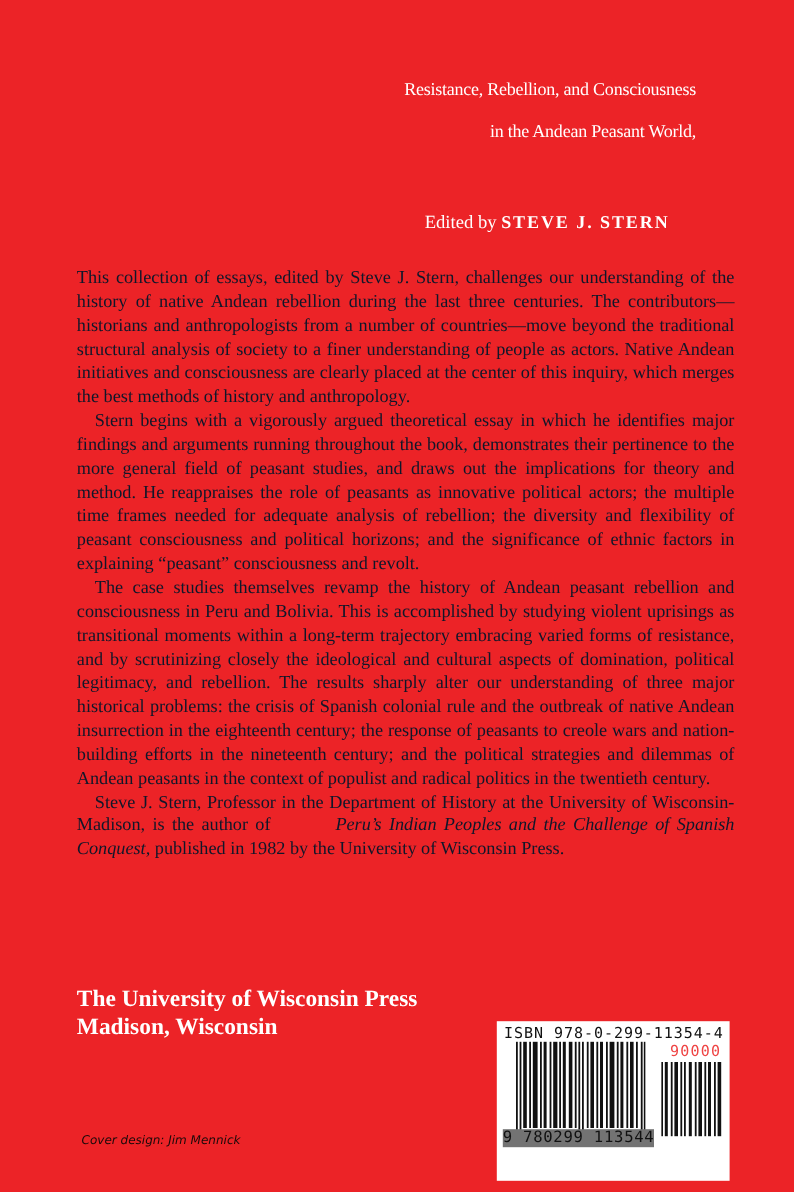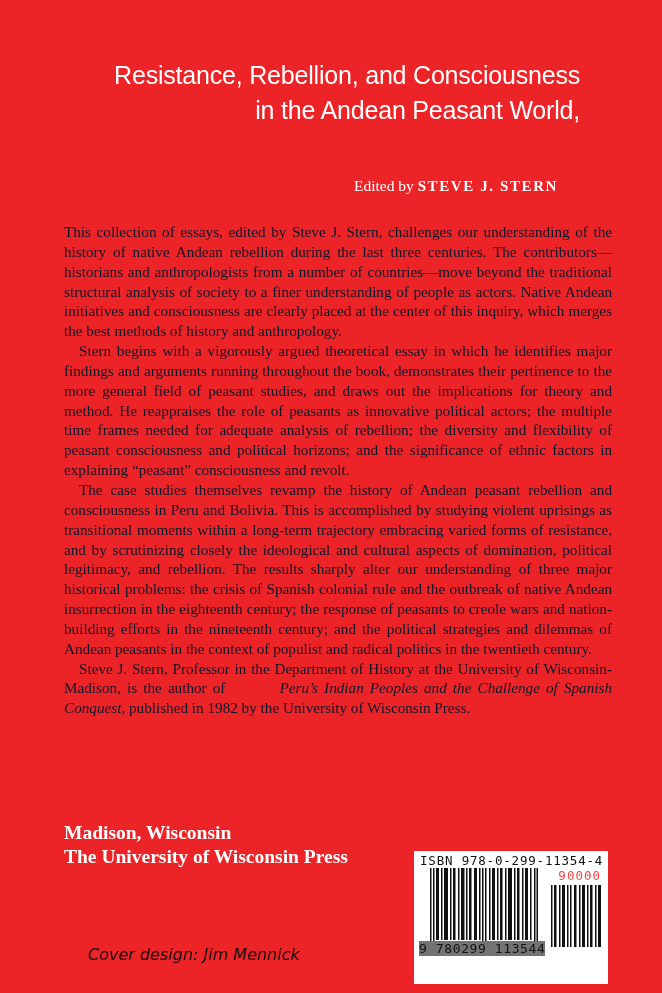--- a/index.html
+++ b/index.html
@@ -2,42 +2,42 @@
 <html><head>
   <meta charset="utf-8">
   <style>
     html, body { margin:0; padding:0; }
     body {
       width:662px; height:993px; background:#EC2327; position:relative; overflow:hidden;
       font-family:"Liberation Serif","DejaVu Serif",serif; color:#1a0a0a;
     }
     .title {
       position:absolute; right:82px; top:58px; text-align:right;
-      color:#fff; font-family:Liberation Sans, sans-serif;
-      font-size:25px; line-height:35px; letter-spacing:-0.2px;
+      color:#fff; font-family:Liberation Serif, serif;
+      font-size:15px; line-height:35px; letter-spacing:-0.2px;
     }
     .title div { white-space:nowrap; }
     .editor {
       position:absolute; right:104px; top:177px; font-size:15.5px; color:#ffffff; white-space:nowrap;
     }
     .editor .name { font-weight:bold; letter-spacing:1.6px; font-size:15px; }
     .body {
       position:absolute; left:64px; top:222px; width:548px;
       font-size:15.2px; line-height:19.85px; text-align:justify; color:#0f172a;
     }
     .body p { margin:0; text-indent:15px; }
     .body p.first { text-indent:0; }
     .body em { font-style:italic;margin-left:48px; }
     .publisher {
       position:absolute; left:64px; top:821px; color:#fff; font-weight:bold;
       font-size:19.5px; line-height:24px; white-space:nowrap;
     }
     .credit {
-      position:absolute; left:88px; top:945px; font-style:italic;
-      font-family:"DejaVu Sans","Liberation Sans",sans-serif; font-size:16px; color:#1a0a0a;
+      position:absolute; left:68px; top:945px; font-style:italic;
+      font-family:"DejaVu Sans","Liberation Sans",sans-serif; font-size:10px; color:#1a0a0a;
     }
     .barcode-box {
       position:absolute; left:414px; top:851px; width:194px; height:133px; background:#fff;
     }
     .isbn {
       position:absolute; left:6px; top:2px; font-family:"DejaVu Sans Mono","Liberation Mono",monospace;
       font-size:12.5px; letter-spacing:0.8px; color:#111; white-space:nowrap;
     }
     .price {
       position:absolute; right:7px; top:17px; font-family:"DejaVu Sans Mono","Liberation Mono",monospace;
@@ -65,22 +65,22 @@
 </div>
 
 <div class="body">
   <p class="first">This collection of essays, edited by Steve J. Stern, challenges our understanding of the history of native Andean rebellion during the last three centuries. The contributors—historians and anthropologists from a number of countries—move beyond the traditional structural analysis of society to a finer understanding of people as actors. Native Andean initiatives and consciousness are clearly placed at the center of this inquiry, which merges the best methods of history and anthropology.</p>
   <p>Stern begins with a vigorously argued theoretical essay in which he identifies major findings and arguments running throughout the book, demonstrates their pertinence to the more general field of peasant studies, and draws out the implications for theory and method. He reappraises the role of peasants as innovative political actors; the multiple time frames needed for adequate analysis of rebellion; the diversity and flexibility of peasant consciousness and political horizons; and the significance of ethnic factors in explaining “peasant” consciousness and revolt.</p>
   <p>The case studies themselves revamp the history of Andean peasant rebellion and consciousness in Peru and Bolivia. This is accomplished by studying violent uprisings as transitional moments within a long-term trajectory embracing varied forms of resistance, and by scrutinizing closely the ideological and cultural aspects of domination, political legitimacy, and rebellion. The results sharply alter our understanding of three major historical problems: the crisis of Spanish colonial rule and the outbreak of native Andean insurrection in the eighteenth century; the response of peasants to creole wars and nation-building efforts in the nineteenth century; and the political strategies and dilemmas of Andean peasants in the context of populist and radical politics in the twentieth century.</p>
   <p><span>Steve J. Stern, Professor in the Department of History at the University of Wisconsin-Madison, is the author of </span><em>Peru’s Indian Peoples and the Challenge of Spanish Conquest,</em><span> published in 1982 by the University of Wisconsin Press.</span></p>
 </div>
 
 <div class="publisher">
+  <div>The University of Wisconsin Press</div>
   <div>Madison, Wisconsin</div>
-  <div>The University of Wisconsin Press</div>
 </div>
 
 <div class="barcode-box">
   <div class="isbn">ISBN 978-0-299-11354-4</div>
   <div class="price">90000</div>
   <svg class="bars-main" viewBox="0 0 108 78" preserveAspectRatio="none">
     <g fill="#111">
       <rect x="0" y="0" width="1.5" height="78"></rect>
         <rect x="3" y="0" width="1.5" height="78"></rect>
       <rect x="6" y="0" width="3" height="72"></rect>

